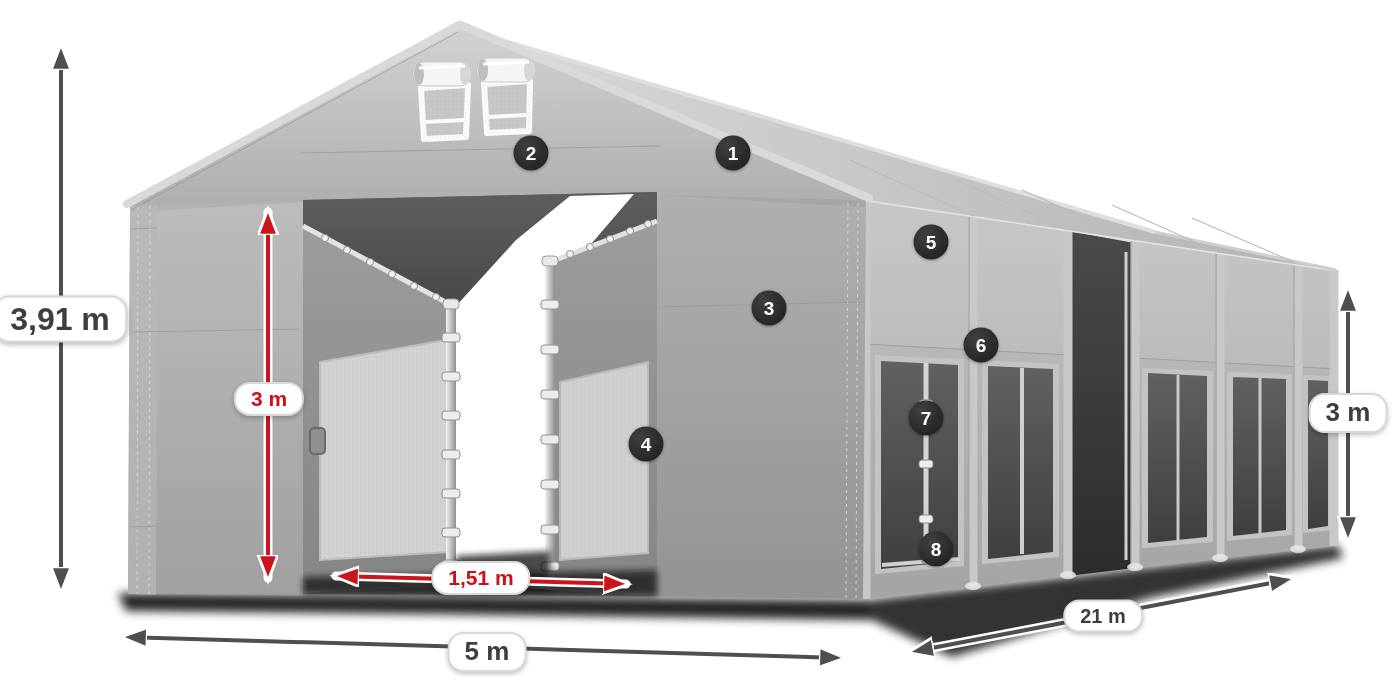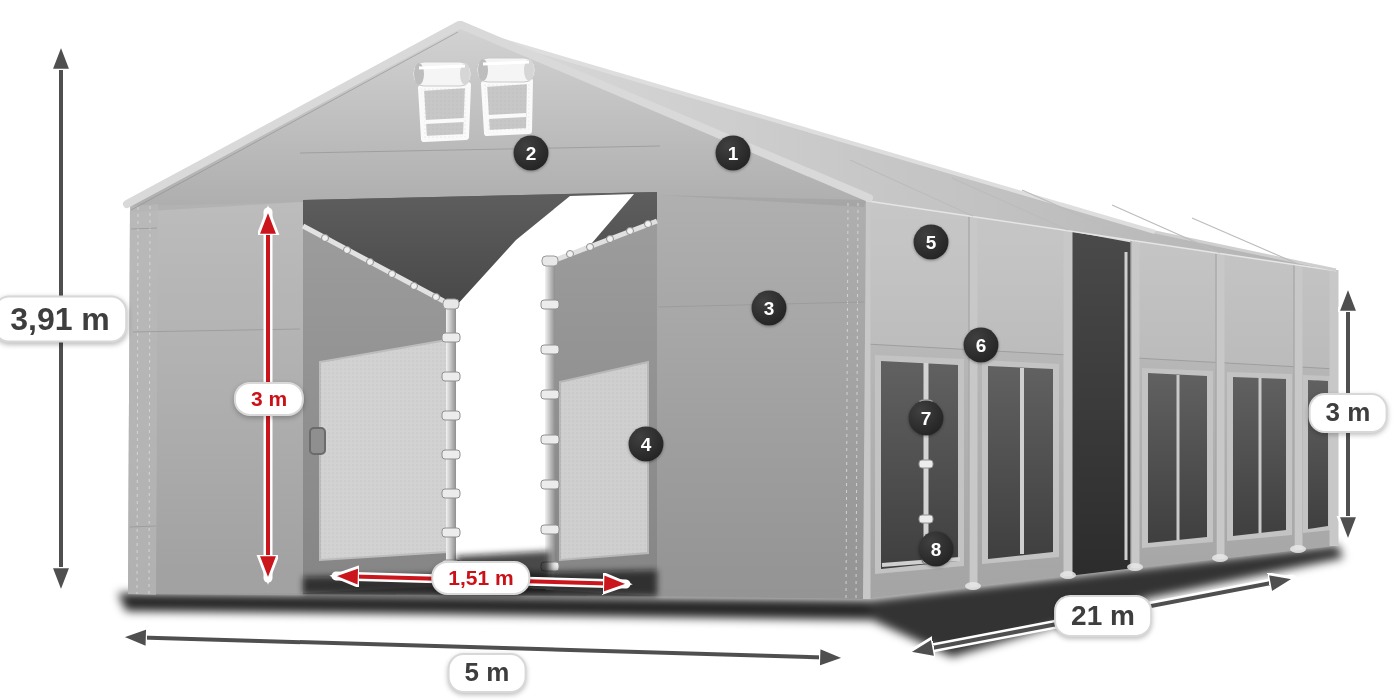--- a/index.html
+++ b/index.html
@@ -296,22 +296,22 @@
     <g>
       <line x1="1348" y1="289" x2="1348" y2="539" stroke="#ffffff" stroke-width="9" stroke-linecap="round"></line>
       <line x1="1348" y1="289" x2="1348" y2="539" stroke="#4f4f4f" stroke-width="4" marker-start="url(#ahDarkS)" marker-end="url(#ahDark)"></line>
     </g>
   </g>
 </svg>
 
 <div class="pill" style="left:60px;top:319px;font-size:32px">3,91 m</div>
 <div class="pill red" style="left:269px;top:399px;font-size:21px">3 m</div>
 <div class="pill red" style="left:481px;top:578px;font-size:21px">1,51 m</div>
-<div class="pill" style="left:487px;top:673px;font-size:26px">5 m</div>
-<div class="pill" style="left:1103px;top:616px;font-size:28px">21 m</div>
+<div class="pill" style="left:487px;top:652px;font-size:26px">5 m</div>
+<div class="pill" style="left:1103px;top:616px;font-size:20px">21 m</div>
 <div class="pill" style="left:1348px;top:413px;font-size:26px">3 m</div>
 
 <div class="callout" style="left:733px;top:153px">1</div>
 <div class="callout" style="left:531px;top:153px">2</div>
 <div class="callout" style="left:769px;top:308px">3</div>
 <div class="callout" style="left:646px;top:444px">4</div>
 <div class="callout" style="left:931px;top:242px">5</div>
 <div class="callout" style="left:981px;top:345px">6</div>
 <div class="callout" style="left:926px;top:418px">7</div>
 <div class="callout" style="left:936px;top:549px">8</div>

